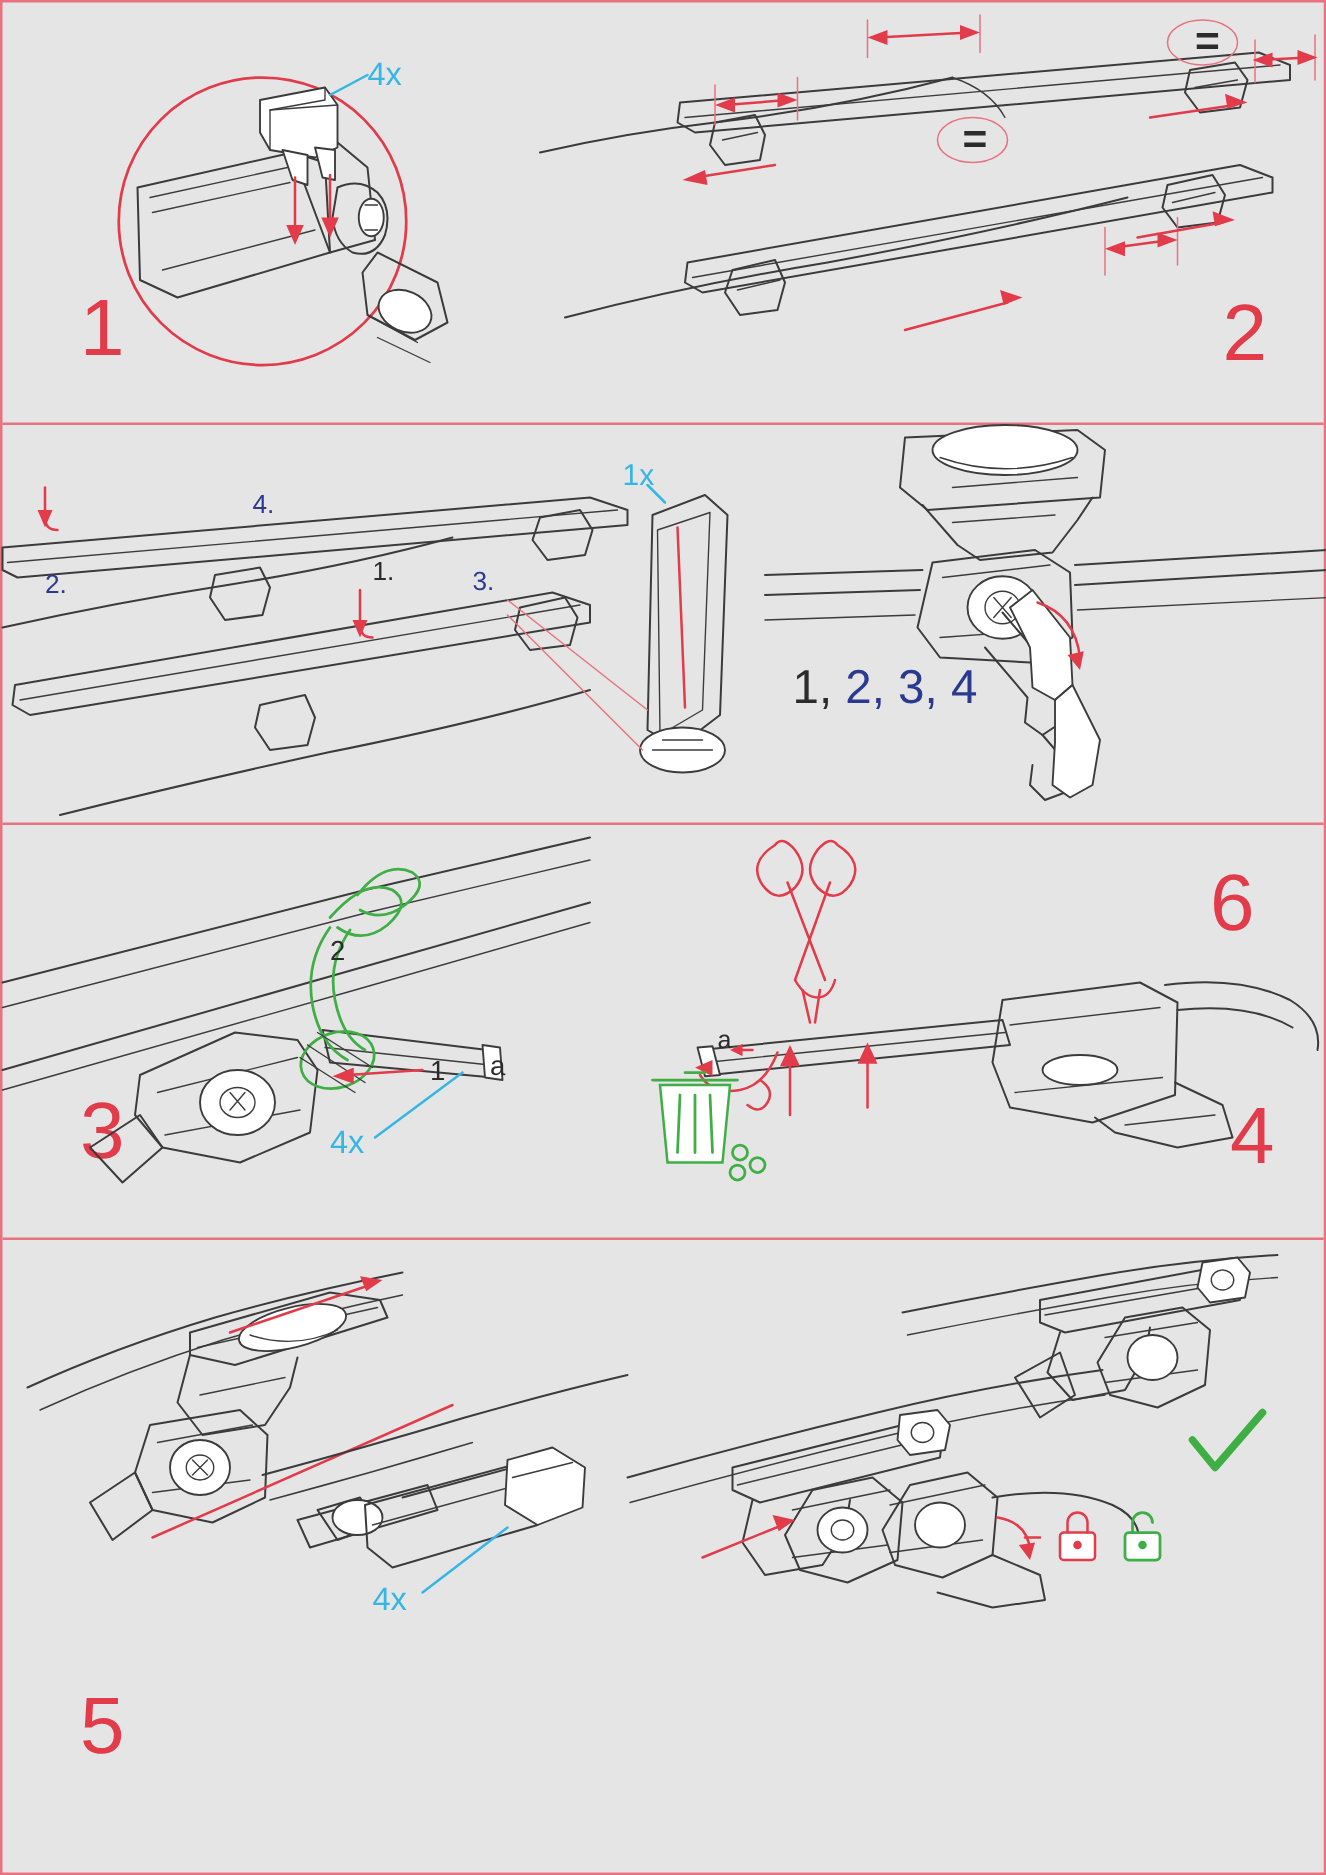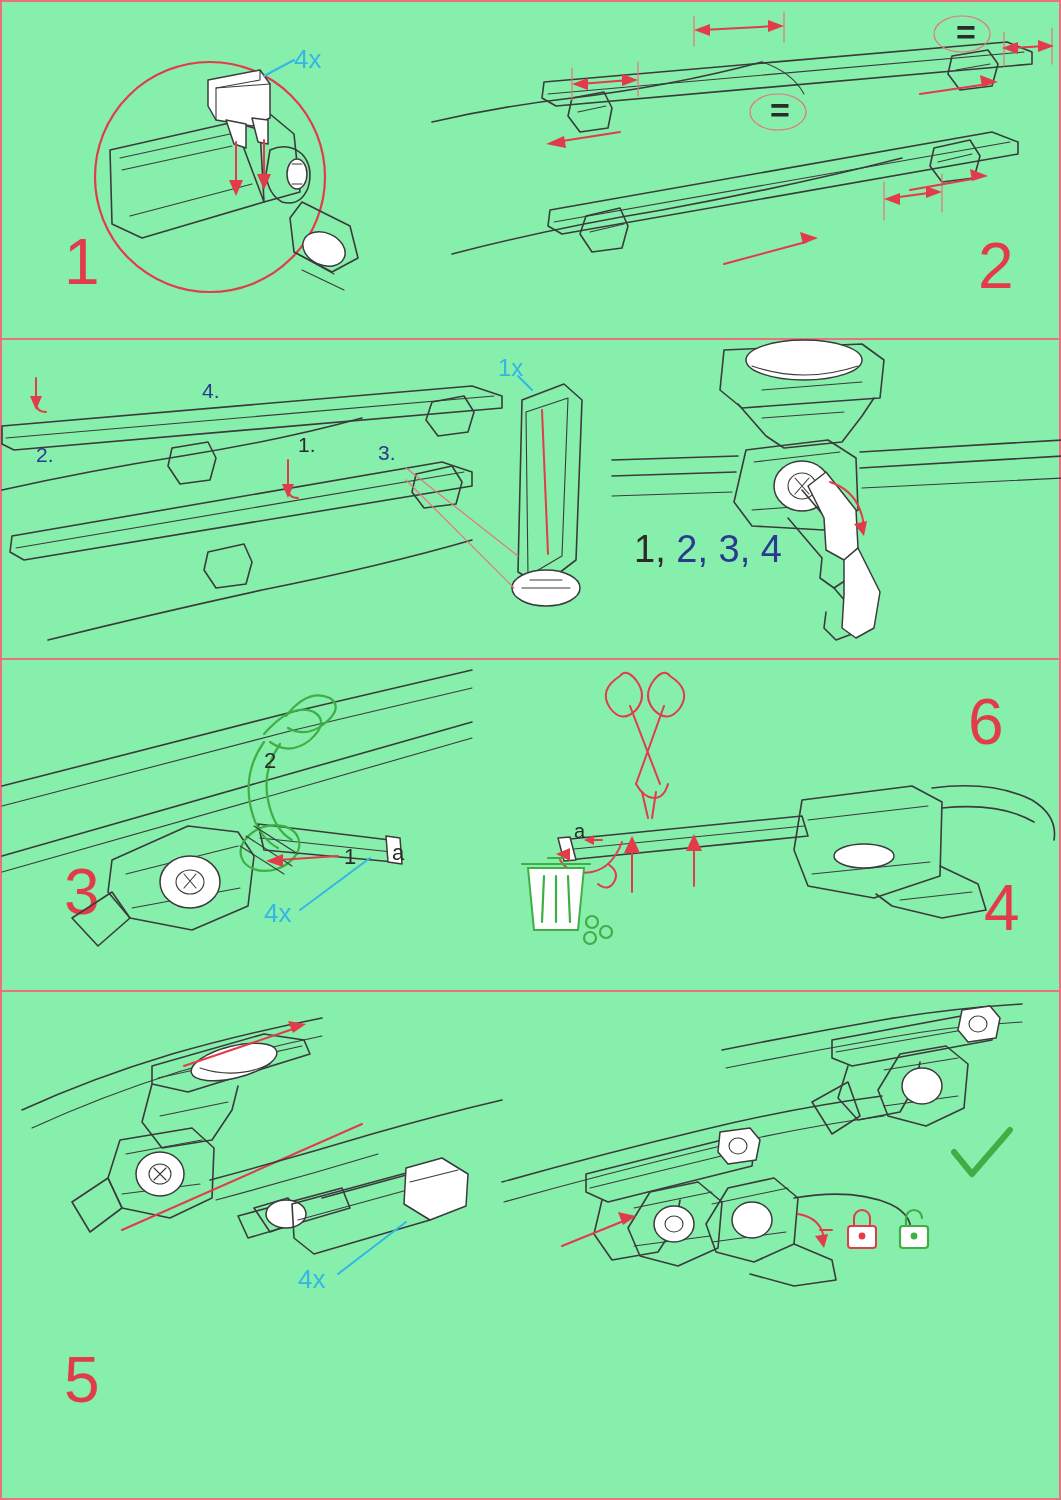--- a/index.html
+++ b/index.html
@@ -1,17 +1,17 @@
 <!DOCTYPE html>
 <html><head>
 <meta charset="utf-8">
 <style>
   html,body{margin:0;padding:0;background:#ffffff;}
   body{width:1061px;height:1500px;font-family:"Liberation Sans",sans-serif;color:#1a1a1a;position:relative;overflow:hidden;}
-  .sheet{position:relative;width:1061px;height:1500px;box-sizing:border-box;border:2px solid #e8727f;background:#86efac;}
+  .sheet{position:relative;width:1061px;height:1500px;box-sizing:border-box;border:2px solid #e8727f;background:#e5e5e5;}
   .divider{position:absolute;left:0;width:100%;height:2px;background:#e8727f;}
   .panel{position:absolute;box-sizing:border-box;}
   .stepnum{position:absolute;font-family:"Liberation Sans",sans-serif;color:#e23b4a;font-size:64px;font-weight:400;letter-spacing:1px;line-height:1;}
   svg{display:block;overflow:visible;}
   .ln{fill:none;stroke:#3b3b3b;stroke-width:1.6;stroke-linejoin:round;stroke-linecap:round;}
   .ln2{fill:none;stroke:#3b3b3b;stroke-width:1.1;stroke-linejoin:round;stroke-linecap:round;}
   .lnf{fill:#ffffff;stroke:#3b3b3b;stroke-width:1.5;stroke-linejoin:round;stroke-linecap:round;}
   .red{fill:none;stroke:#e23b4a;stroke-width:2;stroke-linecap:round;stroke-linejoin:round;}
   .redthin{fill:none;stroke:#e8727f;stroke-width:1.2;stroke-linecap:round;}
   .redf{fill:#e23b4a;}
@@ -122,21 +122,21 @@
       <path class="red" d="M488 92 L556 82"></path>
       <path class="redf" d="M566 80 l-18 -7 l2 12 z"></path>
       <path class="red" d="M292 262 L374 240"></path>
       <path class="redf" d="M386 236 l-18 -6 l3 12 z"></path>
       <path class="red" d="M478 188 L546 176"></path>
       <path class="redf" d="M556 174 l-18 -7 l2 12 z"></path>
     </svg>
     <div class="stepnum" style="left:546px;top:232px;">2</div>
   </div>
 
-  <div class="panel" style="left:0;top:338px;width:610px;height:288px;">
+  <div class="panel" style="left:0;top:350px;width:610px;height:288px;">
     <svg width="610" height="318" viewBox="0 0 610 318">
 
       <path class="ln" d="M0 150 Q90 130 180 116 Q280 100 360 78"></path>
       <path class="ln" d="M46 300 Q150 274 260 250 Q380 226 470 200"></path>
 
       <path class="ln" d="M0 86 L470 46 L500 56 L500 68 L12 110 L0 104 Z"></path>
       <path class="ln2" d="M4 98 L492 56"></path>
       <path class="ln" d="M10 196 L440 122 L470 132 L470 146 L22 220 L8 212 Z"></path>
       <path class="ln2" d="M14 208 L462 132"></path>
 

